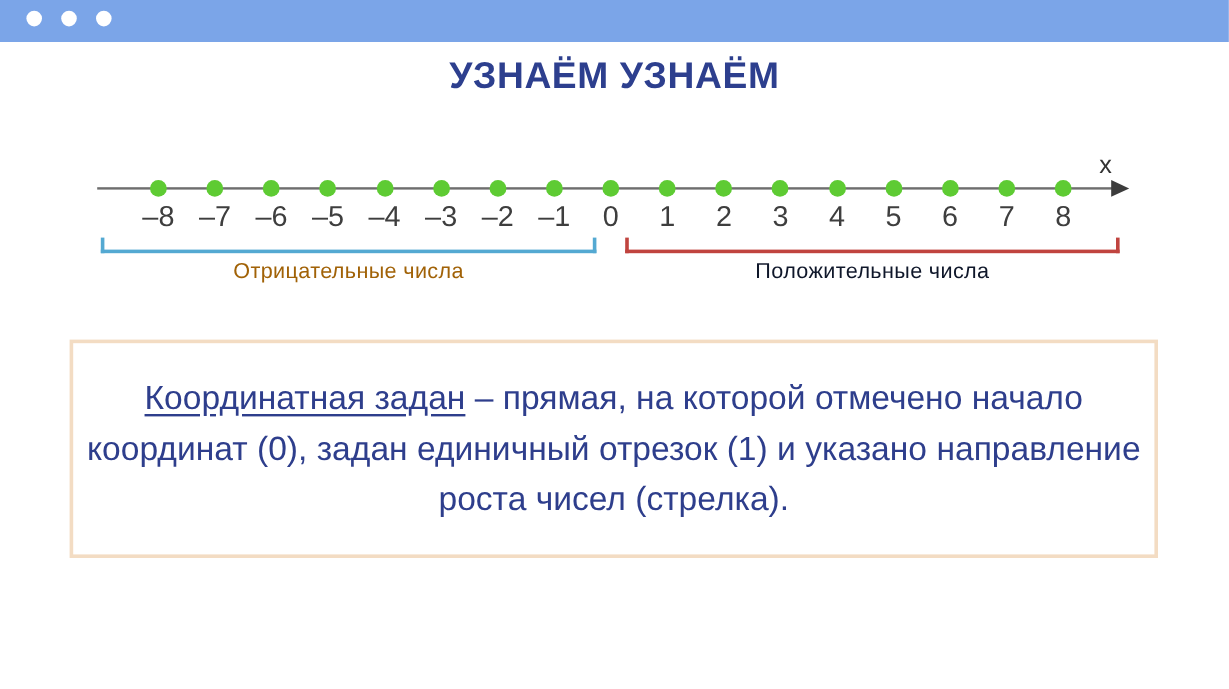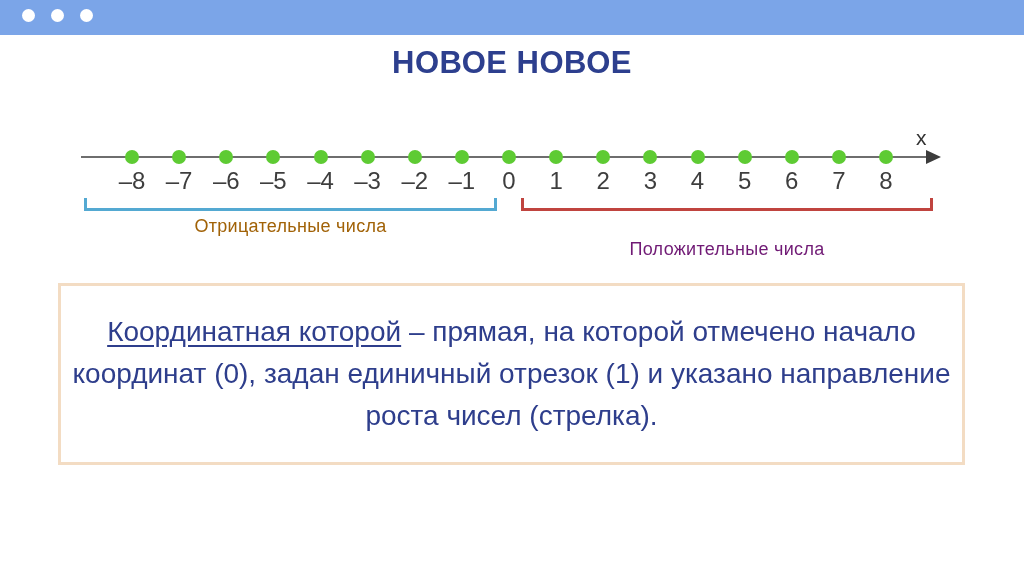--- a/index.html
+++ b/index.html
@@ -80,21 +80,21 @@
   }
   .bracket.neg { left: 84px;  width: 413px; border-color: #54a9d2; }
   .bracket.pos { left: 521px; width: 412px; border-color: #c0443f; }
   .bracket-label {
     position: absolute; top: 216px;
     text-align: center;
     font-size: 18px;
     letter-spacing: 0.3px;
   }
   .bracket-label.neg { left: 84px;  width: 413px; color: #a16207; }
-  .bracket-label.pos { left: 521px; width: 412px; color: #701a75; margin-top: 23px; }
+  .bracket-label.pos { left: 521px; width: 412px; color: #0f172a; }
 
   
   .defbox {
     position: absolute; left: 58px; top: 283px;
     width: 907px; height: 182px;
     background: #ffffff;
     border: 3px solid #f3dcc3;
     display: flex; align-items: center; justify-content: center;
   }
   .defbox p {
@@ -111,21 +111,21 @@
 </style>
 </head>
 <body>
 
 <div class="titlebar">
   <span class="tb-dot d1"></span>
   <span class="tb-dot d2"></span>
   <span class="tb-dot d3"></span>
 </div>
 
-<h1 class="page-title">НОВОЕ НОВОЕ</h1>
+<h1 class="page-title">УЗНАЁМ УЗНАЁМ</h1>
 
 <div>
   <div class="nl-axis"></div>
   <div class="nl-arrow"></div>
   <div class="nl-xlabel">x</div>
   <div id="nl-ticks">
       <span class="nl-dot" style="left: 125px; background: rgb(94, 203, 51);"></span>
       <span class="nl-num" style="left: 110px;">–8</span>
       <span class="nl-dot" style="left: 172.125px; background: rgb(94, 203, 51);"></span>
       <span class="nl-num" style="left: 157.125px;">–7</span>
@@ -162,14 +162,14 @@
     </div>
 
   <div class="bracket neg"></div>
   <div class="bracket-label neg">Отрицательные числа</div>
 
   <div class="bracket pos"></div>
   <div class="bracket-label pos">Положительные числа</div>
 </div>
 
 <div class="defbox">
-  <p><span class="term">Координатная которой</span><span> – прямая, на которой отмечено начало координат (0), задан единичный отрезок (1) и указано направление роста чисел (стрелка).</span></p>
+  <p><span class="term">Координатная задан</span><span> – прямая, на которой отмечено начало координат (0), задан единичный отрезок (1) и указано направление роста чисел (стрелка).</span></p>
 </div>
 
 </body></html>

